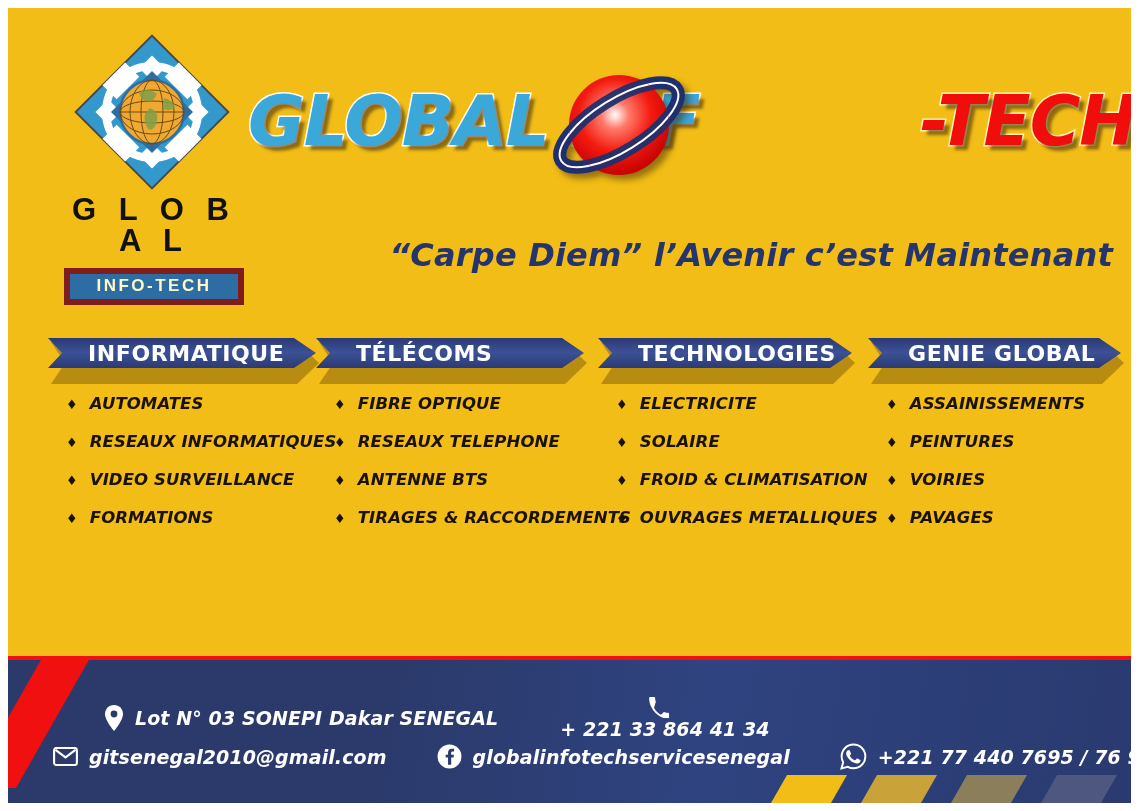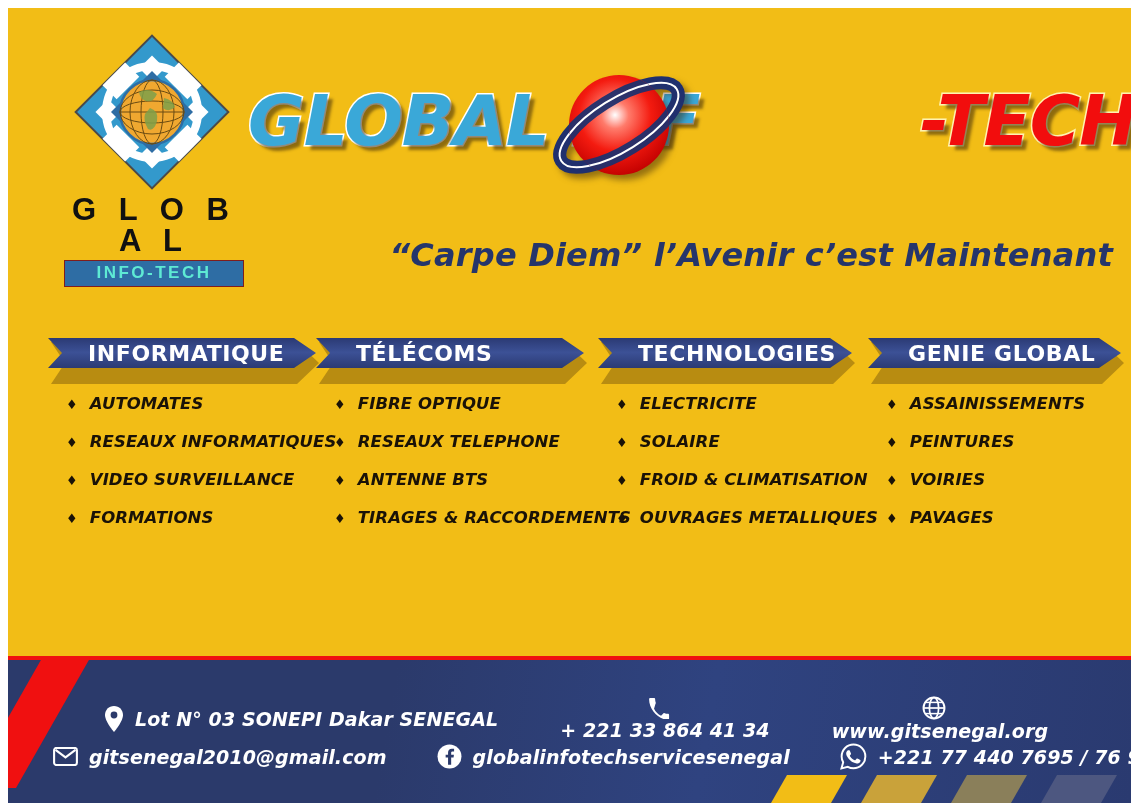--- a/index.html
+++ b/index.html
@@ -33,25 +33,25 @@
   .logo-word {
     position: absolute; left: 56px; top: 186px;
     width: 180px; text-align: center;
   }
   .logo-word .gl {
     font-size: 31px; font-weight: bold; color: #111111;
     letter-spacing: 7px; line-height: 1;
     font-family: "Liberation Sans", sans-serif;
   }
   .logo-word .it {
-    margin-top: 4px;
+    margin-top: 12px;
     background: #2E6DA4;
-    color: #5eead4; font-size: 17px; font-weight: bold;
+    color: #fef9c3; font-size: 17px; font-weight: bold;
     letter-spacing: 2.5px; padding: 2px 0 3px 0;
-    border: 1px solid #7f1d1d;
+    border: 6px solid #7f1d1d;
   }
 
   .brand {
     position: absolute; left: 240px; top: 60px;
     width: 870px; height: 110px;
   }
   .brand-line {
     position: absolute; left: 0; top: 0;
     white-space: nowrap;
     font-size: 69px; font-weight: bold; font-style: italic;
@@ -401,32 +401,20 @@
 
         <div class="fitem gap-xl">
           <span class="ficon">
             <svg width="22" height="22" viewBox="0 0 24 24">
               <path d="M6.6 10.8c1.7 3.4 4.2 5.9 7.6 7.6l2.5-2.5c.4-.4.9-.5 1.4-.3 1.1.4 2.4.6 3.6.6.7 0 1.3.6 1.3 1.3v4c0 .7-.6 1.3-1.3 1.3C11.7 22.8 1.2 12.3 1.2 .5 1.2-.2 1.8-.8 2.5-.8h4C7.2-.8 7.8-.2 7.8.5c0 1.3.2 2.5.6 3.6.2.5.1 1-.3 1.4L6.6 10.8z" transform="translate(0,2)" fill="#ffffff"></path>
             </svg>
           </span>
           <span class="ftext">+ 221 33 864 41 34</span>
         </div>
 
-        <div class="fitem gap-xl">
-          <span class="ficon">
-            <svg width="24" height="24" viewBox="0 0 24 24">
-              <circle cx="12" cy="12" r="10.5" fill="none" stroke="#ffffff" stroke-width="1.9"></circle>
-              <ellipse cx="12" cy="12" rx="4.6" ry="10.5" fill="none" stroke="#ffffff" stroke-width="1.7"></ellipse>
-              <line x1="1.5" y1="12" x2="22.5" y2="12" stroke="#ffffff" stroke-width="1.7"></line>
-              <line x1="3.3" y1="6.4" x2="20.7" y2="6.4" stroke="#ffffff" stroke-width="1.5"></line>
-              <line x1="3.3" y1="17.6" x2="20.7" y2="17.6" stroke="#ffffff" stroke-width="1.5"></line>
-            </svg>
-          </span>
-          <span class="ftext">www.gitsenegal.org</span>
-        </div>
       </div>
 
       <div class="frow frow-2">
         <div class="fitem">
           <span class="ficon">
             <svg width="25" height="19" viewBox="0 0 26 20">
               <rect x="1" y="1" width="24" height="18" rx="2.4" fill="none" stroke="#ffffff" stroke-width="2.2"></rect>
               <path d="M2.5 3 L13 11 L23.5 3" fill="none" stroke="#ffffff" stroke-width="2.2"></path>
             </svg>
           </span>

